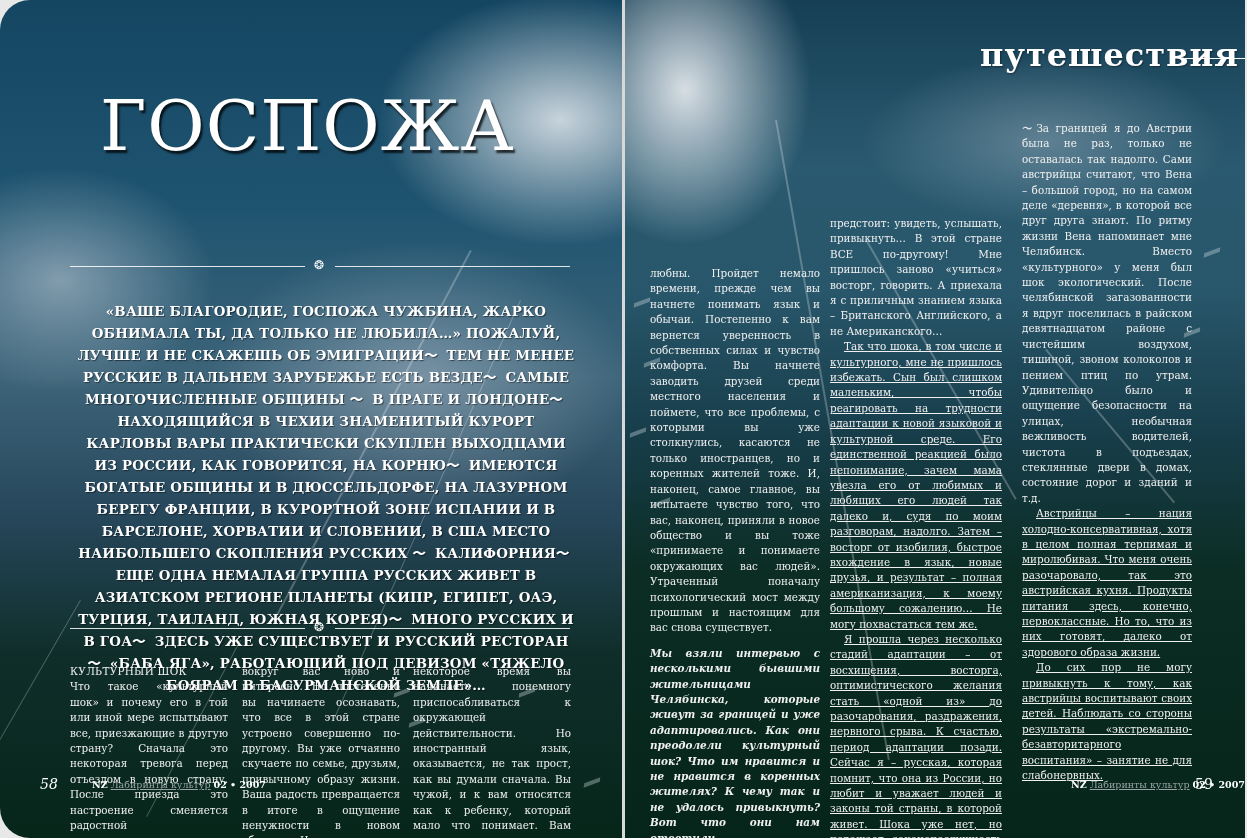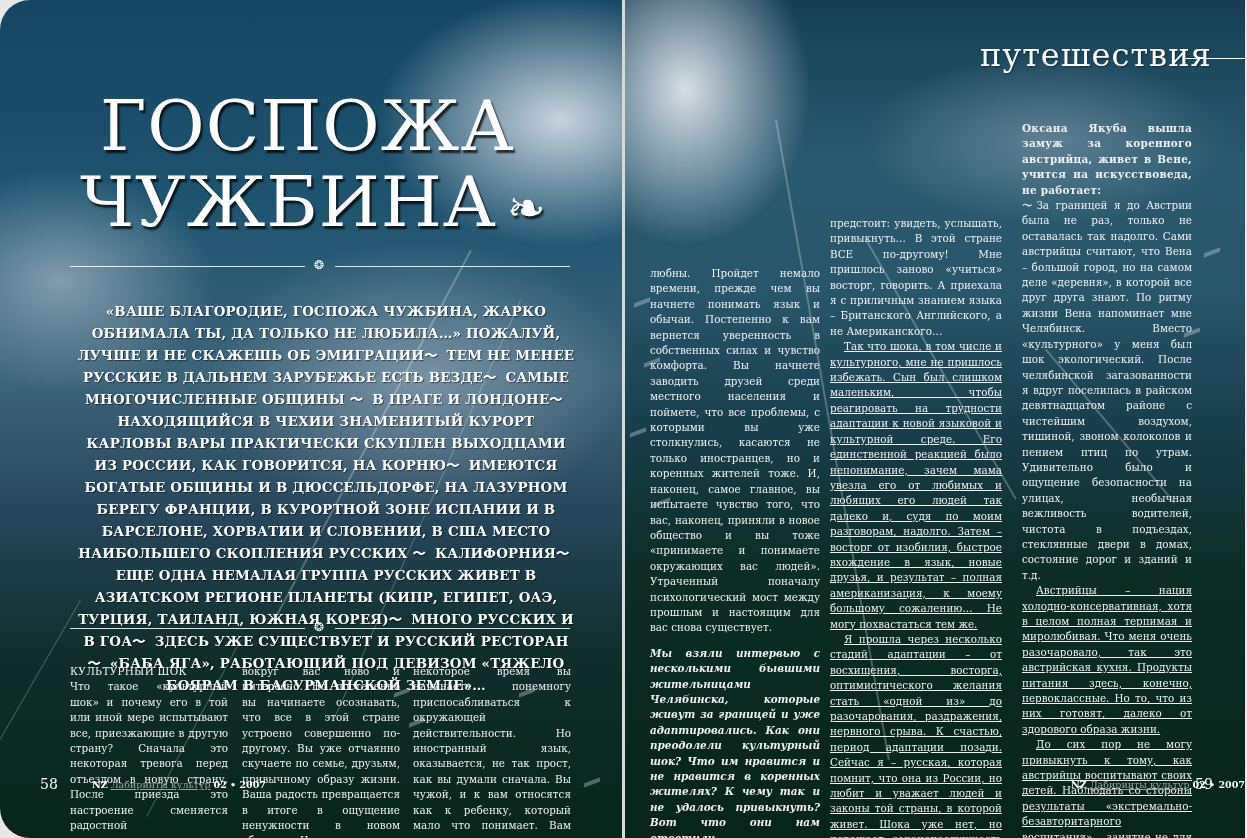--- a/index.html
+++ b/index.html
@@ -66,21 +66,21 @@
   }
   .col p { margin: 0; text-indent: 0; }
   .col p.ind { text-indent: 14px; text-decoration: underline; }
   .col .subhead { font-weight: normal; text-transform: uppercase; font-size: 10.4px; letter-spacing: 0.3px; }
   .col .intro { font-style: italic; font-weight: bold; margin-top: 10px; }
   .col .bio { font-weight: bold; margin-top: 14px; letter-spacing: 0.3px; }
   .dash { display: inline-block; margin-right: 4px; }
 
   .section-head {
     position: absolute; left: 355px; top: 36px; font-size: 32px; color: #ffffff;
-    letter-spacing: 1px; margin: 0; font-weight: normal;
+    letter-spacing: 1px; margin: 0; font-weight: bold;
     text-shadow: 1px 1px 2px rgba(0,0,0,0.4);
   }
   .section-rule { position: absolute; left: 560px; top: 58px; width: 60px; height: 1px; background: #fff; }
 
   .footer { position: absolute; font-size: 9.5px; color: #ffffff; white-space: nowrap; }
   .footer .brand { font-weight: bold; margin-left: 32px; }
   .footer .mag { color: #9aa3a3; text-decoration: underline; }
   .footer .issue { font-weight: bold; }
   .page-num { position: absolute; font-size: 14px; color: #ffffff; }
 </style>
@@ -93,21 +93,20 @@
   <div class="streak" style="left:520px;top:300px;width:1px;height:460px;transform:rotate(24deg);"></div>
   <div class="streak" style="left:80px;top:600px;width:1px;height:200px;transform:rotate(30deg);"></div>
   <div class="streak" style="left:240px;top:640px;width:1px;height:200px;transform:rotate(28deg);"></div>
   <div class="tile" style="left:395px;top:690px;"></div>
   <div class="tile" style="left:410px;top:720px;"></div>
   <div class="tile" style="left:520px;top:690px;"></div>
   <div class="tile" style="left:585px;top:780px;"></div>
 
   <h1 class="title">
     <span>ГОСПОЖА</span><br>
-    <span class="line2"><span>ЧУЖБИНА</span><span class="title-ornament">❧</span></span>
   </h1>
 
   <div class="rule-with-ornament" style="top:260px;">
     <div class="line l"></div>
     <span class="orn">❂</span>
     <div class="line r"></div>
   </div>
 
   <p class="lead">
     <span>«Ваше благородие, госпожа Чужбина, жарко обнимала ты, да только не любила…» Пожалуй, лучше и не скажешь об эмиграции</span><span class="dash">〜</span><span> Тем не менее русские в дальнем зарубежье есть везде</span><span class="dash">〜</span><span> Самые многочисленные общины </span><span class="dash">〜</span><span> в Праге и Лондоне</span><span class="dash">〜</span><span> Находящийся в Чехии знаменитый курорт Карловы Вары практически скуплен выходцами из России, как говорится, на корню</span><span class="dash">〜</span><span> Имеются богатые общины и в Дюссельдорфе, на Лазурном берегу Франции, в курортной зоне Испании и в Барселоне, Хорватии и Словении, в США место наибольшего скопления русских </span><span class="dash">〜</span><span> Калифорния</span><span class="dash">〜</span><span> Еще одна немалая группа русских живет в азиатском регионе планеты (Кипр, Египет, ОАЭ, Турция, Таиланд, Южная Корея)</span><span class="dash">〜</span><span> Много русских и в Гоа</span><span class="dash">〜</span><span> Здесь уже существует и русский ресторан </span><span class="dash">〜</span><span> «Баба Яга», работающий под девизом «Тяжело боярам в басурманской земле»…</span>
@@ -123,21 +122,21 @@
     <p class="subhead">Культурный шок</p>
     <p>Что такое «культурный шок» и почему его в той или иной мере испытывают все, приезжающие в другую страну? Сначала это некоторая тревога перед отъездом в новую страну. После приезда это настроение сменяется радостной взволнованностью: ведь все</p>
   </div>
   <div class="col" style="left:242px;top:664px;width:158px;">
     <p>вокруг вас ново и интересно. Но постепенно вы начинаете осознавать, что все в этой стране устроено совершенно по-другому. Вы уже отчаянно скучаете по семье, друзьям, привычному образу жизни. Ваша радость превращается в итоге в ощущение ненужности в новом обществе. Через</p>
   </div>
   <div class="col" style="left:413px;top:664px;width:158px;">
     <p>некоторое время вы начинаете понемногу приспосабливаться к окружающей действительности. Но иностранный язык, оказывается, не так прост, как вы думали сначала. Вы чужой, и к вам относятся как к ребенку, который мало что понимает. Вам кажется, что местные жители недруже-</p>
   </div>
 
-  <div class="page-num" style="left:40px;top:776px;">58</div>
+  <div class="page-num" style="left:40px;top:776px;font-style:italic;">58</div>
   <div class="footer" style="left:60px;top:779px;">
     <span class="brand">NZ</span>
     <span class="mag">Лабиринты культур</span>
     <span class="issue">02 • 2007</span>
   </div>
 </div>
 
 <div class="gutter"></div>
 
 <div class="page page-right">
@@ -160,21 +159,20 @@
 
   </div>
 
   <div class="col" style="left:205px;top:216px;width:172px;">
     <p>предстоит: увидеть, услышать, привыкнуть… В этой стране ВСЕ по-другому! Мне пришлось заново «учиться» восторг, говорить. А приехала я с приличным знанием языка – Британского Английского, а не Американского…</p>
     <p class="ind">Так что шока, в том числе и культурного, мне не пришлось избежать. Сын был слишком маленьким, чтобы реагировать на трудности адаптации к новой языковой и культурной среде. Его единственной реакцией было непонимание, зачем мама увезла его от любимых и любящих его людей так далеко и, судя по моим разговорам, надолго. Затем – восторг от изобилия, быстрое вхождение в язык, новые друзья, и результат – полная американизация, к моему большому сожалению… Не могу похвастаться тем же.</p>
     <p class="ind">Я прошла через несколько стадий адаптации – от восхищения, восторга, оптимистического желания стать «одной из» до разочарования, раздражения, нервного срыва. К счастью, период адаптации позади. Сейчас я – русская, которая помнит, что она из России, но любит и уважает людей и законы той страны, в которой живет. Шока уже нет, но поражает законопослушность американцев, их интерес к политике (я абсолютно аполитична), любовь к своей стране, плохое знание, а зачастую и незнание истории, помешательство на здоровом образе жизни, равнодушная вежливость и вежливое равнодушие (это, кстати, лучше нашего хамства и назойливого интереса к тому, кто, с кем, и за сколько). Сейчас я понимаю, что можно и нужно сравнивать то, что было, с тем, что есть, но помнить, что наши представления о том, что правильно, а что нет, не единственно правильные.</p>
   </div>
 
   <div class="col" style="left:397px;top:121px;width:170px;">
-    <p class="bio" style="margin-top:0;">Оксана Якуба вышла замуж за коренного австрийца, живет в Вене, учится на искусствоведа, не работает:</p>
     <p><span class="dash">〜</span><span>За границей я до Австрии была не раз, только не оставалась так надолго. Сами австрийцы считают, что Вена – большой город, но на самом деле «деревня», в которой все друг друга знают. По ритму жизни Вена напоминает мне Челябинск. Вместо «культурного» у меня был шок экологический. После челябинской загазованности я вдруг поселилась в райском девятнадцатом районе с чистейшим воздухом, тишиной, звоном колоколов и пением птиц по утрам. Удивительно было и ощущение безопасности на улицах, необычная вежливость водителей, чистота в подъездах, стеклянные двери в домах, состояние дорог и зданий и т.д.</span></p>
     <p class="ind">Австрийцы – нация холодно-консервативная, хотя в целом полная терпимая и миролюбивая. Что меня очень разочаровало, так это австрийская кухня. Продукты питания здесь, конечно, первоклассные. Но то, что из них готовят, далеко от здорового образа жизни.</p>
     <p class="ind">До сих пор не могу привыкнуть к тому, как австрийцы воспитывают своих детей. Наблюдать со стороны результаты «экстремально-безавторитарного воспитания» – занятие не для слабонервных.</p>
 
   </div>
 
   <div class="footer" style="left:414px;top:779px;">
     <span class="brand">NZ</span>
     <span class="mag">Лабиринты культур</span>
     <span class="issue">02 • 2007</span>

